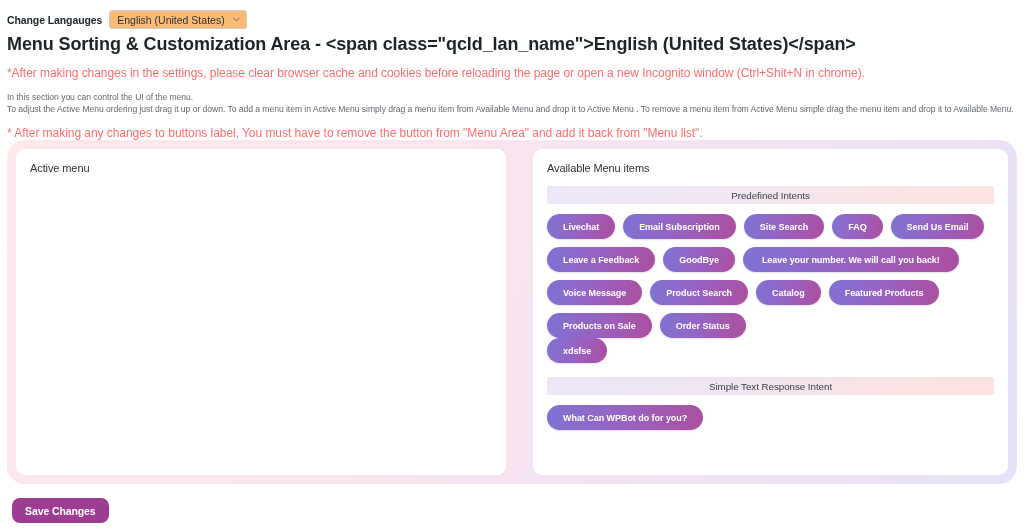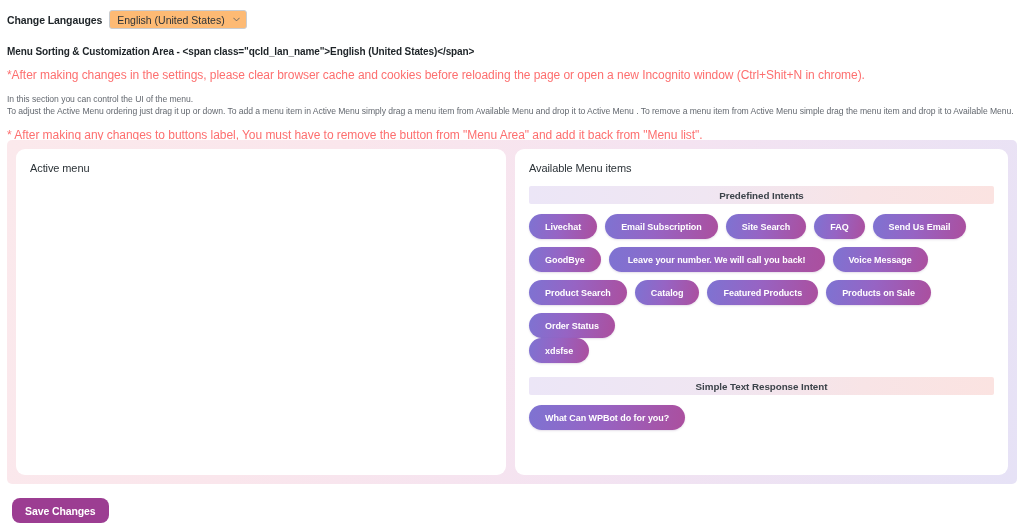--- a/index.html
+++ b/index.html
@@ -62,22 +62,22 @@
     top: 50%;
     width: 7px;
     height: 7px;
     margin-top: -4px;
     pointer-events: none;
   }
   .lang-select .chev svg { display: block; }
 
   
   .heading {
-    margin: 24px 0 0 7px;
-    font-size: 10px;
+    margin: 12px 0 0 7px;
+    font-size: 18px;
     font-weight: 700;
     color: #1d2327;
     letter-spacing: -0.1px;
     white-space: nowrap;
   }
   .note-red {
     margin: 11px 0 0 7px;
     font-size: 12px;
     color: #fd6f6f;
     letter-spacing: -0.05px;
@@ -97,25 +97,25 @@
   .info-block div { white-space: nowrap; }
 
   
   .sort-wrap {
     position: absolute;
     left: 7px;
     top: 140px;
     width: 1010px;
     height: 344px;
     box-sizing: border-box;
-    border-radius: 5px;
+    border-radius: 18px;
     background: linear-gradient(110deg, #fbe9ec 0%, #fae6ec 30%, #f4e3f1 60%, #e6e2f6 100%);
     padding: 9px;
     display: flex;
-    gap: 9px;
+    gap: 27px;
   }
 
   .panel {
     background: #ffffff;
     border-radius: 9px;
     box-sizing: border-box;
     padding: 13px 14px 14px 14px;
     overflow: hidden;
   }
   .panel-left {
@@ -138,21 +138,20 @@
     height: 18px;
     border-radius: 2px;
     background: linear-gradient(90deg, #ece6f7 0%, #f0e6f2 38%, #f8e4e6 72%, #fbe3e1 100%);
     display: flex;
     align-items: center;
     justify-content: center;
     font-size: 9.8px;
     color: #3c434a;
     letter-spacing: -0.05px;
     margin-bottom: 10px;
-    font-weight: bold;
   }
   .section-bar.spaced { margin-top: 14px; }
 
   
   .pill-rows {
     display: flex;
     flex-wrap: wrap;
     gap: 8px 8px;
     align-content: flex-start;
   }
@@ -236,20 +235,21 @@
     <div class="panel panel-right">
       <div class="panel-title">Available Menu items</div>
 
       <div class="section-bar">Predefined Intents</div>
       <div class="pill-rows">
           <div class="pill">Livechat</div>
           <div class="pill">Email Subscription</div>
           <div class="pill">Site Search</div>
           <div class="pill">FAQ</div>
           <div class="pill">Send Us Email</div>
+          <div class="pill">Leave a Feedback</div>
           <div class="pill">GoodBye</div>
           <div class="pill wide">Leave your number. We will call you back!</div>
           <div class="pill">Voice Message</div>
           <div class="pill">Product Search</div>
           <div class="pill">Catalog</div>
           <div class="pill">Featured Products</div>
           <div class="pill">Products on Sale</div>
           <div class="pill">Order Status</div>
         </div>
 

